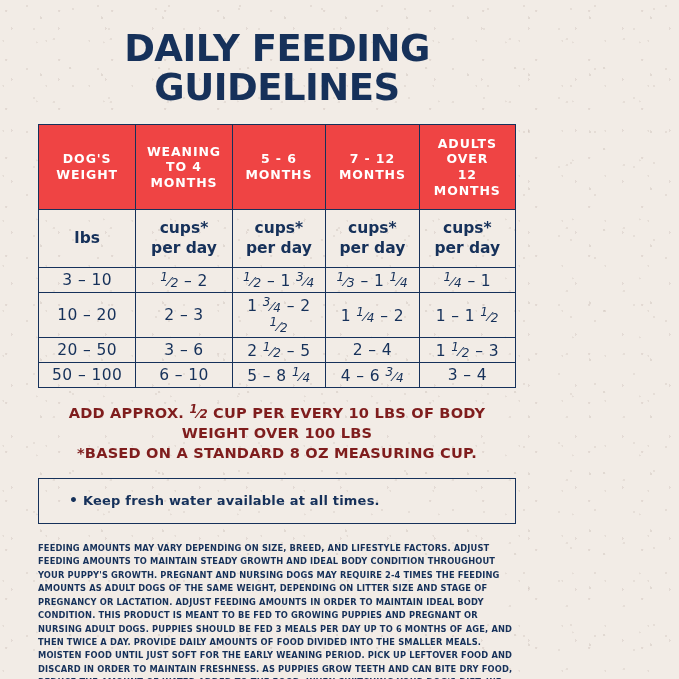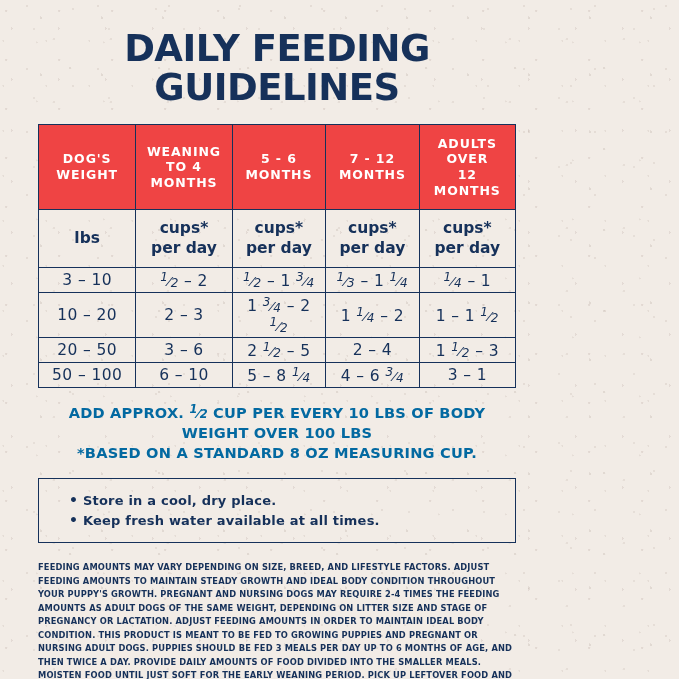--- a/index.html
+++ b/index.html
@@ -101,21 +101,21 @@
   .frac sub { font-size: 1em; vertical-align: -.06em; }
   .frac .sl { font-size: 1em; }
   .note-band {
     margin-top: 14px;
     text-align: center;
     font-family: "DejaVu Sans", sans-serif;
     font-weight: 800;
     font-size: 14.6px;
     line-height: 1.35;
     letter-spacing: .2px;
-    color: #0369a1;
+    color: #7f1d1d;
   }
   .note-band .l2 { display: block; }
   .bullets-box {
     margin-top: 16px;
     border: 1px solid #16315a;
     padding: 12px 16px 12px 22px;
   }
   .bullets-box ul {
     margin: 0;
     padding-left: 22px;
@@ -204,32 +204,31 @@
         <td>3 – 6</td>
         <td>2 <span class="frac"><sup>1</sup><span class="sl">⁄</span><sub>2</sub></span> – 5</td>
         <td>2 – 4</td>
         <td>1 <span class="frac"><sup>1</sup><span class="sl">⁄</span><sub>2</sub></span> – 3</td>
       </tr>
       <tr>
         <td>50 – 100</td>
         <td>6 – 10</td>
         <td>5 – 8 <span class="frac"><sup>1</sup><span class="sl">⁄</span><sub>4</sub></span></td>
         <td>4 – 6 <span class="frac"><sup>3</sup><span class="sl">⁄</span><sub>4</sub></span></td>
-        <td>3 – 1</td>
+        <td>3 – 4</td>
       </tr>
     </tbody>
   </table>
 
   <div class="note-band">
     <span>ADD APPROX. <span class="frac"><sup>1</sup><span class="sl">⁄</span><sub>2</sub></span> CUP PER EVERY 10 LBS OF BODY WEIGHT OVER 100 LBS</span>
     <span class="l2">*BASED ON A STANDARD 8 OZ MEASURING CUP.</span>
   </div>
 
   <div class="bullets-box">
     <ul>
-      <li>Store in a cool, dry place.</li>
       <li>Keep fresh water available at all times.</li>
     </ul>
   </div>
 
   <div class="fineprint">FEEDING AMOUNTS MAY VARY DEPENDING ON SIZE, BREED, AND LIFESTYLE FACTORS. ADJUST FEEDING AMOUNTS TO MAINTAIN STEADY GROWTH AND IDEAL BODY CONDITION THROUGHOUT YOUR PUPPY'S GROWTH. PREGNANT AND NURSING DOGS MAY REQUIRE 2-4 TIMES THE FEEDING AMOUNTS AS ADULT DOGS OF THE SAME WEIGHT, DEPENDING ON LITTER SIZE AND STAGE OF PREGNANCY OR LACTATION. ADJUST FEEDING AMOUNTS IN ORDER TO MAINTAIN IDEAL BODY CONDITION. THIS PRODUCT IS MEANT TO BE FED TO GROWING PUPPIES AND PREGNANT OR NURSING ADULT DOGS. PUPPIES SHOULD BE FED 3 MEALS PER DAY UP TO 6 MONTHS OF AGE, AND THEN TWICE A DAY. PROVIDE DAILY AMOUNTS OF FOOD DIVIDED INTO THE SMALLER MEALS. MOISTEN FOOD UNTIL JUST SOFT FOR THE EARLY WEANING PERIOD. PICK UP LEFTOVER FOOD AND DISCARD IN ORDER TO MAINTAIN FRESHNESS. AS PUPPIES GROW TEETH AND CAN BITE DRY FOOD, REDUCE THE AMOUNT OF WATER ADDED TO THE FOOD. WHEN SWITCHING YOUR DOG'S DIET, WE RECOMMEND THAT IT BE DONE GRADUALLY OVER A 7-10 DAY PERIOD. REPLACE 25% OF THE CURRENT DIET WITH THE NEW DIET, EVERY 2-3 DAYS UNTIL THEY ARE FULLY TRANSITIONED.</div>
 
 </div>
 
 </body></html>

